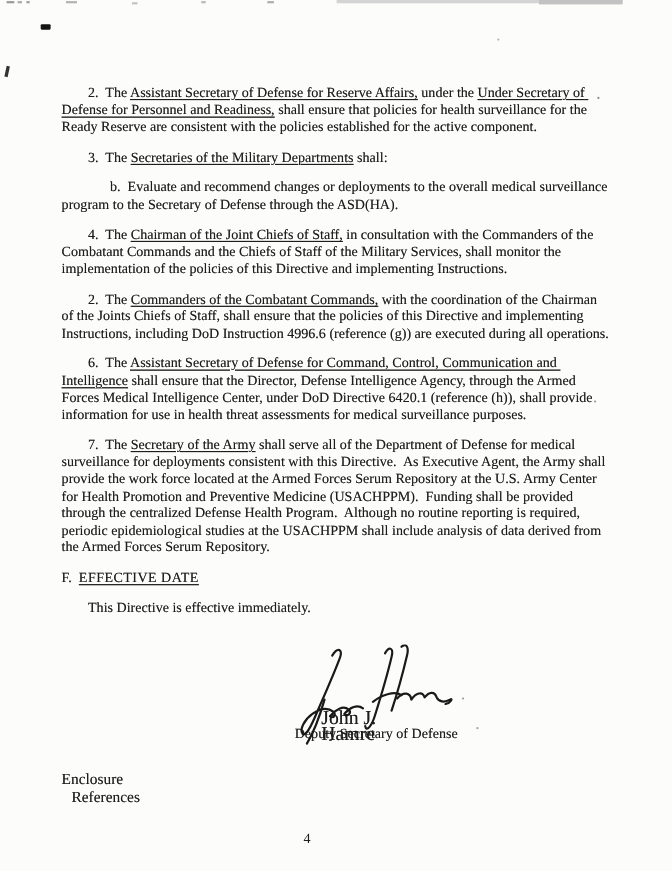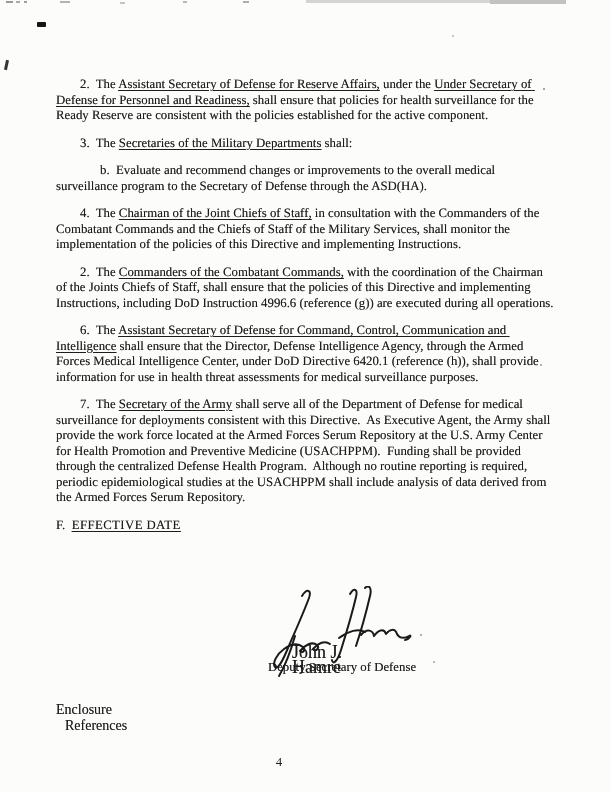--- a/index.html
+++ b/index.html
@@ -87,32 +87,33 @@
   <div class="artifact dot4"></div>
   <div class="artifact dot5"></div>
 
   <div class="content">
 
     <p class="para num"><span>2.  The </span><span class="u">Assistant Secretary of Defense for Reserve Affairs,</span><span> under the </span><span class="u">Under Secretary of Defense for Personnel and Readiness,</span><span> shall ensure that policies for health surveillance for the Ready Reserve are consistent with the policies established for the active component.</span></p>
 
     <p class="para num"><span>3.  The </span><span class="u">Secretaries of the Military Departments</span><span> shall:</span></p>
 
 
-    <p class="para sub"><span>b.  Evaluate and recommend changes or improvements to the overall medical surveillance program to the Secretary of Defense through the ASD(HA).</span></p>
+    <p class="para sub"><span>b.  Evaluate and recommend changes or deployments to the overall medical surveillance program to the Secretary of Defense through the ASD(HA).</span></p>
 
     <p class="para num"><span>4.  The </span><span class="u">Chairman of the Joint Chiefs of Staff,</span><span> in consultation with the Commanders of the Combatant Commands and the Chiefs of Staff of the Military Services, shall monitor the implementation of the policies of this Directive and implementing Instructions.</span></p>
 
     <p class="para num"><span>2.  The </span><span class="u">Commanders of the Combatant Commands,</span><span> with the coordination of the Chairman of the Joints Chiefs of Staff, shall ensure that the policies of this Directive and implementing Instructions, including DoD Instruction 4996.6 (reference (g)) are executed during all operations.</span></p>
 
     <p class="para num"><span>6.  The </span><span class="u">Assistant Secretary of Defense for Command, Control, Communication and Intelligence</span><span> shall ensure that the Director, Defense Intelligence Agency, through the Armed Forces Medical Intelligence Center, under DoD Directive 6420.1 (reference (h)), shall provide information for use in health threat assessments for medical surveillance purposes.</span></p>
 
     <p class="para num"><span>7.  The </span><span class="u">Secretary of the Army</span><span> shall serve all of the Department of Defense for medical surveillance for deployments consistent with this Directive.  As Executive Agent, the Army shall provide the work force located at the Armed Forces Serum Repository at the U.S. Army Center for Health Promotion and Preventive Medicine (USACHPPM).  Funding shall be provided through the centralized Defense Health Program.  Although no routine reporting is required, periodic epidemiological studies at the USACHPPM shall include analysis of data derived from the Armed Forces Serum Repository.</span></p>
 
     <p class="para flush"><span>F.  </span><span class="u caps">EFFECTIVE DATE</span></p>
 
+    <p class="para num"><span>This Directive is effective immediately.</span></p>
 
   </div>
 
   <svg class="sig-svg" viewBox="0 0 150 92" fill="none" stroke="#1a1a1a" stroke-width="2" stroke-linecap="round" stroke-linejoin="round">
     <path d="M40,10 C45,2 50,4 47,12 C41,28 32,48 26,62 C21,74 16,84 13,81 C10,77 15,68 22,63 C29,58 36,57 41,61 C44,64 41,68 38,65 C43,59 50,55 55,59 C58,62 54,66 51,63 C56,57 63,54 68,58"></path>
     <path d="M33,50 C29,64 23,80 17,90"></path>
     <path d="M88,8 C92,1 96,3 94,11 C90,28 84,48 79,64 C76,74 71,80 70,74"></path>
     <path d="M103,2 C107,-2 110,2 108,10 C104,27 99,45 94,60"></path>
     <path d="M77,52 C86,45 97,42 103,46"></path>
     <path d="M99,49 C105,42 111,44 112,50 C116,44 122,42 124,48 C128,43 133,42 135,48 C137,52 142,53 147,50 C150,48 148,53 143,54"></path>

